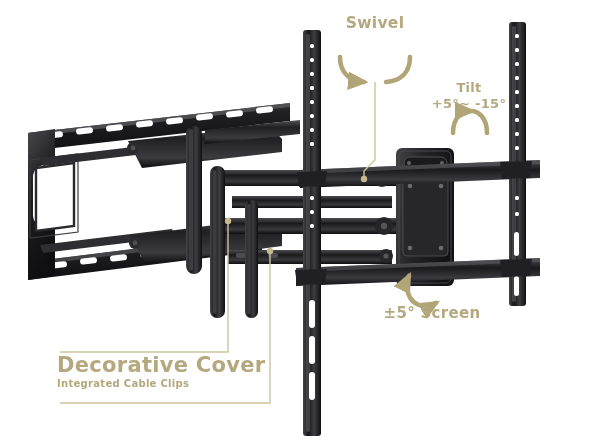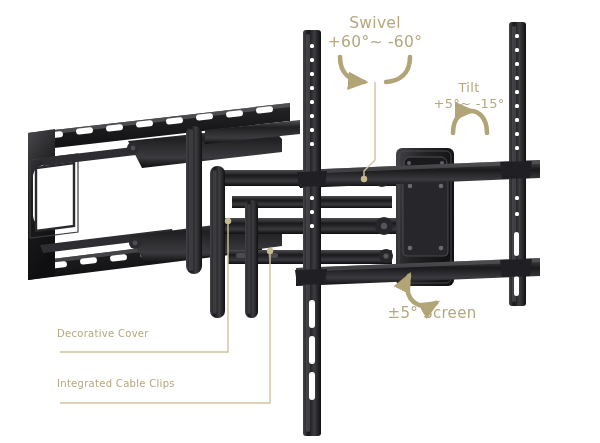--- a/index.html
+++ b/index.html
@@ -1,26 +1,26 @@
 <!DOCTYPE html>
 <html><head>
 <meta charset="utf-8">
 <style>
   html,body{margin:0;padding:0;background:#ffffff;}
   body{width:600px;height:443px;overflow:hidden;
        font-family:"DejaVu Sans","Liberation Sans",sans-serif;}
   #stage{position:relative;width:600px;height:443px;background:#ffffff;}
   svg.layer{position:absolute;left:0;top:0;width:600px;height:443px;}
-  .lbl{position:absolute;color:#b4a87e;font-weight:normal;letter-spacing:.3px;
+  .lbl{position:absolute;color:#b4a87e;font-weight:bold;letter-spacing:.3px;
        white-space:nowrap;line-height:1.22;}
   .lbl.ctr{text-align:center;}
   .t-swivel{left:311px;top:14px;width:128px;font-size:15.5px;}
   .t-tilt{left:396px;top:80px;width:146px;font-size:13px;}
   .t-level{left:352px;top:304px;width:160px;font-size:15px;}
-  .t-deco{left:57px;top:328px;font-size:10px;text-align:right;}
+  .t-deco{left:57px;top:353px;font-size:21px;text-align:right;}
   .t-clips{left:57px;top:378px;font-size:10px;}
 </style>
 </head>
 <body>
 
 <div id="stage">
 
   <svg class="layer" viewBox="0 0 600 443" xmlns="http://www.w3.org/2000/svg">
     <defs>
       <linearGradient id="gBarV" x1="0" y1="0" x2="1" y2="0">
@@ -240,21 +240,20 @@
     </g>
 
     <g>
       <path d="M60,403 L270,403 L270,252" fill="none" stroke="#cfc49e" stroke-width="1.4"></path>
       <circle cx="270" cy="251" r="3.2" fill="#c6ba90"></circle>
     </g>
   </svg>
 
   <div class="lbl ctr t-swivel">
     <div>Swivel</div>
-    <div>+60°~ -60°</div>
   </div>
 
   <div class="lbl ctr t-tilt">
     <div>Tilt</div>
     <div>+5°~ -15°</div>
   </div>
 
   <div class="lbl ctr t-level">
     <div>±5° Screen</div>
   </div>

